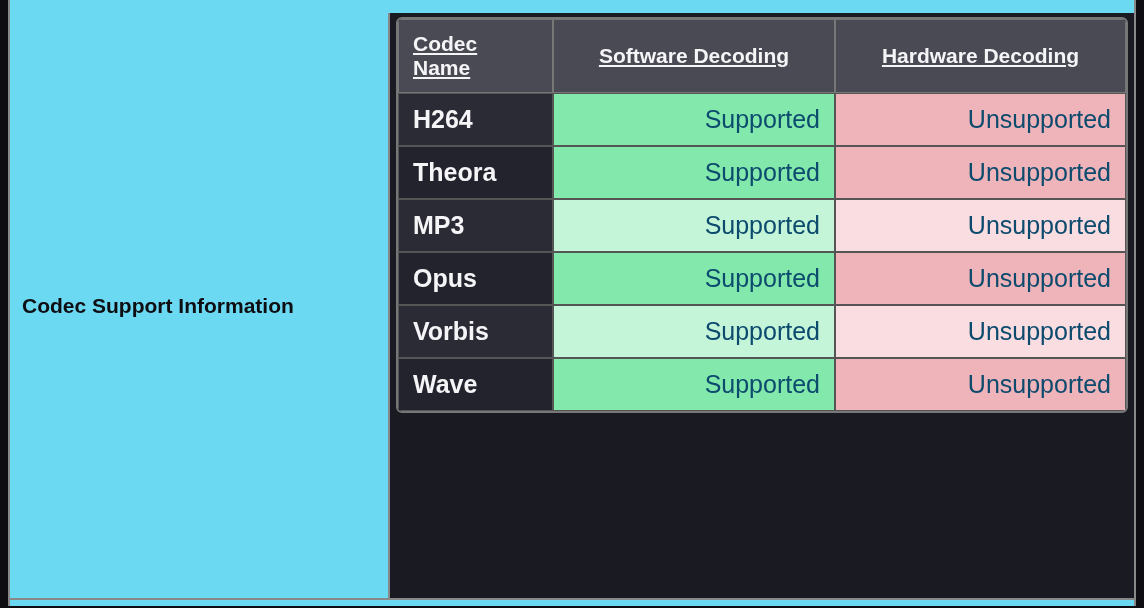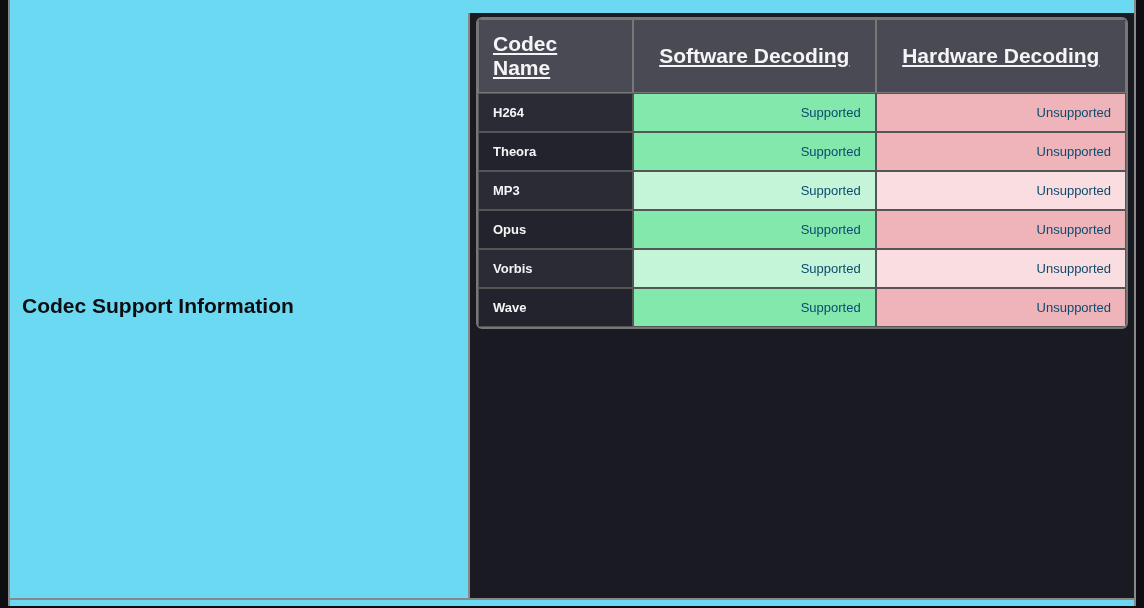--- a/index.html
+++ b/index.html
@@ -24,21 +24,21 @@
     }
     .main-row {
       display: flex;
       margin: 0 8px;
       border: 2px solid #888;
       border-top: none;
       border-bottom: none;
       height: 585px;
     }
     .left-panel {
-      width: 460px;
+      width: 380px;
       background: #6cd9f2;
       border-right: 2px solid #888;
       display: flex;
       align-items: center;
       padding-left: 12px;
     }
     .left-panel-title {
       color: #0d0d12;
       font-size: 21px;
       font-weight: 700;
@@ -64,21 +64,21 @@
       text-align: left;
       padding: 12px 14px;
       border: 1px solid #777;
       text-decoration: underline;
     }
     .codec-table th.center {
       text-align: center;
     }
     .codec-table td {
       padding: 11px 14px;
-      font-size: 13px;
+      font-size: 25px;
       border: 1px solid #555;
     }
     .codec-table td.codec-name {
       background: #23232d;
       color: #f5f5f7;
       font-weight: 700;
       width: 155px;
     }
     .codec-table tr:nth-child(odd) td.codec-name {
       background: #2b2b36;

